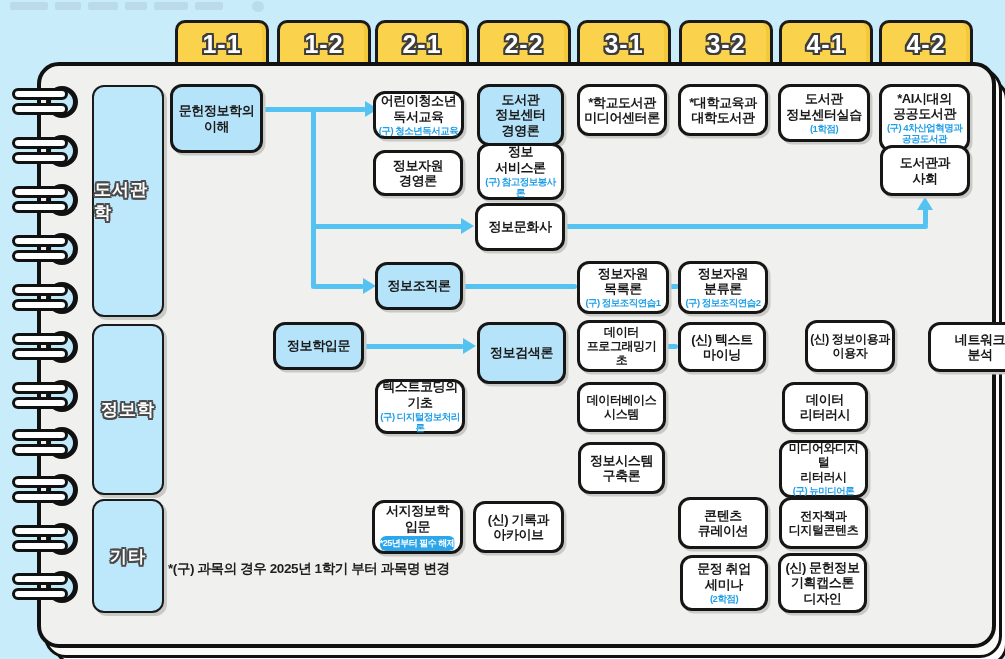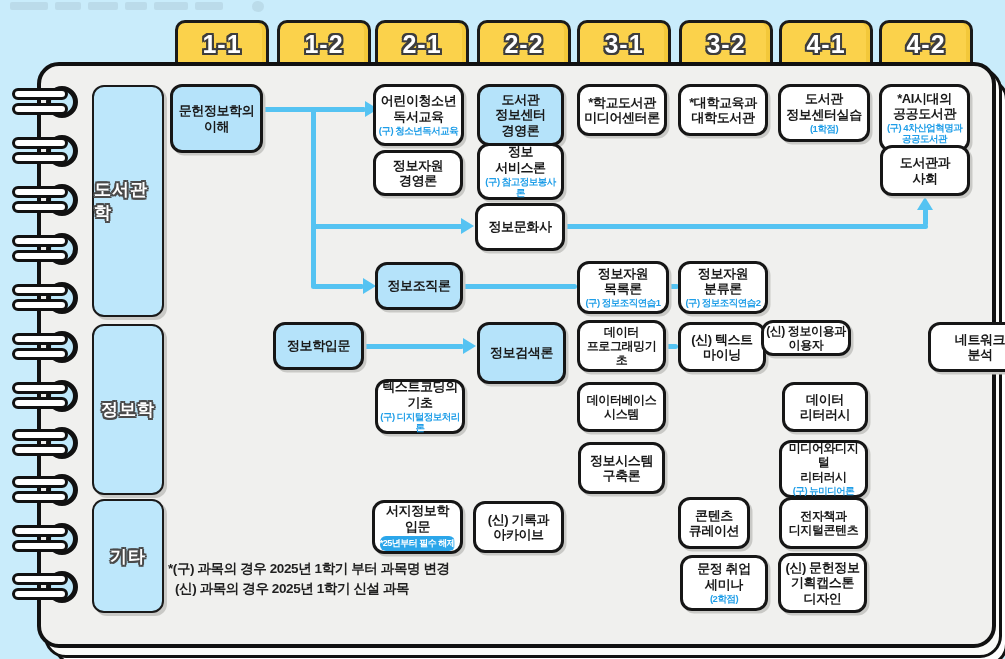--- a/index.html
+++ b/index.html
@@ -170,21 +170,21 @@
 <div class="vline" style="left:923px;top:208px;height:18px"></div>
 <div class="ah-u" style="left:917px;top:197px"></div>
 <div class="hline" style="left:364px;top:344px;width:100px"></div>
 <div class="ah-r" style="left:463px;top:338px"></div>
 <div class="hline" style="left:666px;top:344px;width:12px"></div>
 
 <div class="course hl" style="left:170px;top:84px;width:93px;height:69px">
     <div class="ct">문헌정보학의
 이해</div>
   </div>
-<div class="course" style="left:373px;top:84px;width:91px;height:62px">
+<div class="course" style="left:373px;top:91px;width:91px;height:48px">
     <div class="ct">어린이청소년
 독서교육</div>
     <div class="cs">(구) 청소년독서교육</div>
   </div>
 <div class="course hl" style="left:477px;top:84px;width:87px;height:62px">
     <div class="ct">도서관
 정보센터
 경영론</div>
   </div>
 <div class="course" style="left:577px;top:84px;width:90px;height:52px">
@@ -246,21 +246,21 @@
     <div class="ct">정보검색론</div>
   </div>
 <div class="course" style="left:577px;top:320px;width:89px;height:52px">
     <div class="ct" style="font-size:12px">데이터
 프로그래밍기초</div>
   </div>
 <div class="course" style="left:678px;top:322px;width:88px;height:50px">
     <div class="ct">(신) 텍스트
 마이닝</div>
   </div>
-<div class="course" style="left:761px;top:320px;width:90px;height:36px">
+<div class="course" style="left:805px;top:320px;width:90px;height:52px">
     <div class="ct" style="font-size:12px">(신) 정보이용과
 이용자</div>
   </div>
 <div class="course" style="left:928px;top:322px;width:104px;height:50px">
     <div class="ct">네트워크
 분석</div>
   </div>
 
 <div class="course" style="left:375px;top:379px;width:90px;height:55px">
     <div class="ct">텍스트코딩의
@@ -279,21 +279,21 @@
 <div class="course" style="left:578px;top:442px;width:87px;height:52px">
     <div class="ct">정보시스템
 구축론</div>
   </div>
 <div class="course" style="left:779px;top:440px;width:89px;height:58px">
     <div class="ct" style="font-size:12px">미디어와디지털
 리터러시</div>
     <div class="cs">(구) 뉴미디어론</div>
   </div>
 
-<div class="course" style="left:678px;top:497px;width:72px;height:52px">
+<div class="course" style="left:678px;top:497px;width:90px;height:52px">
     <div class="ct">콘텐츠
 큐레이션</div>
   </div>
 <div class="course" style="left:779px;top:497px;width:89px;height:52px">
     <div class="ct" style="font-size:12px">전자책과
 디지털콘텐츠</div>
   </div>
 <div class="course" style="left:372px;top:500px;width:91px;height:54px">
     <div class="ct">서지정보학
 입문</div>
@@ -310,14 +310,13 @@
     <div class="cs">(2학점)</div>
   </div>
 <div class="course" style="left:778px;top:553px;width:89px;height:60px">
     <div class="ct">(신) 문헌정보
 기획캡스톤
 디자인</div>
   </div>
 
 <div class="foot">
   <div class="f1">*(구) 과목의 경우 2025년 1학기 부터 과목명 변경</div>
-  <div class="f2">(신) 과목의 경우 2025년 1학기 신설 과목</div>
 </div>
 
 </body></html>

